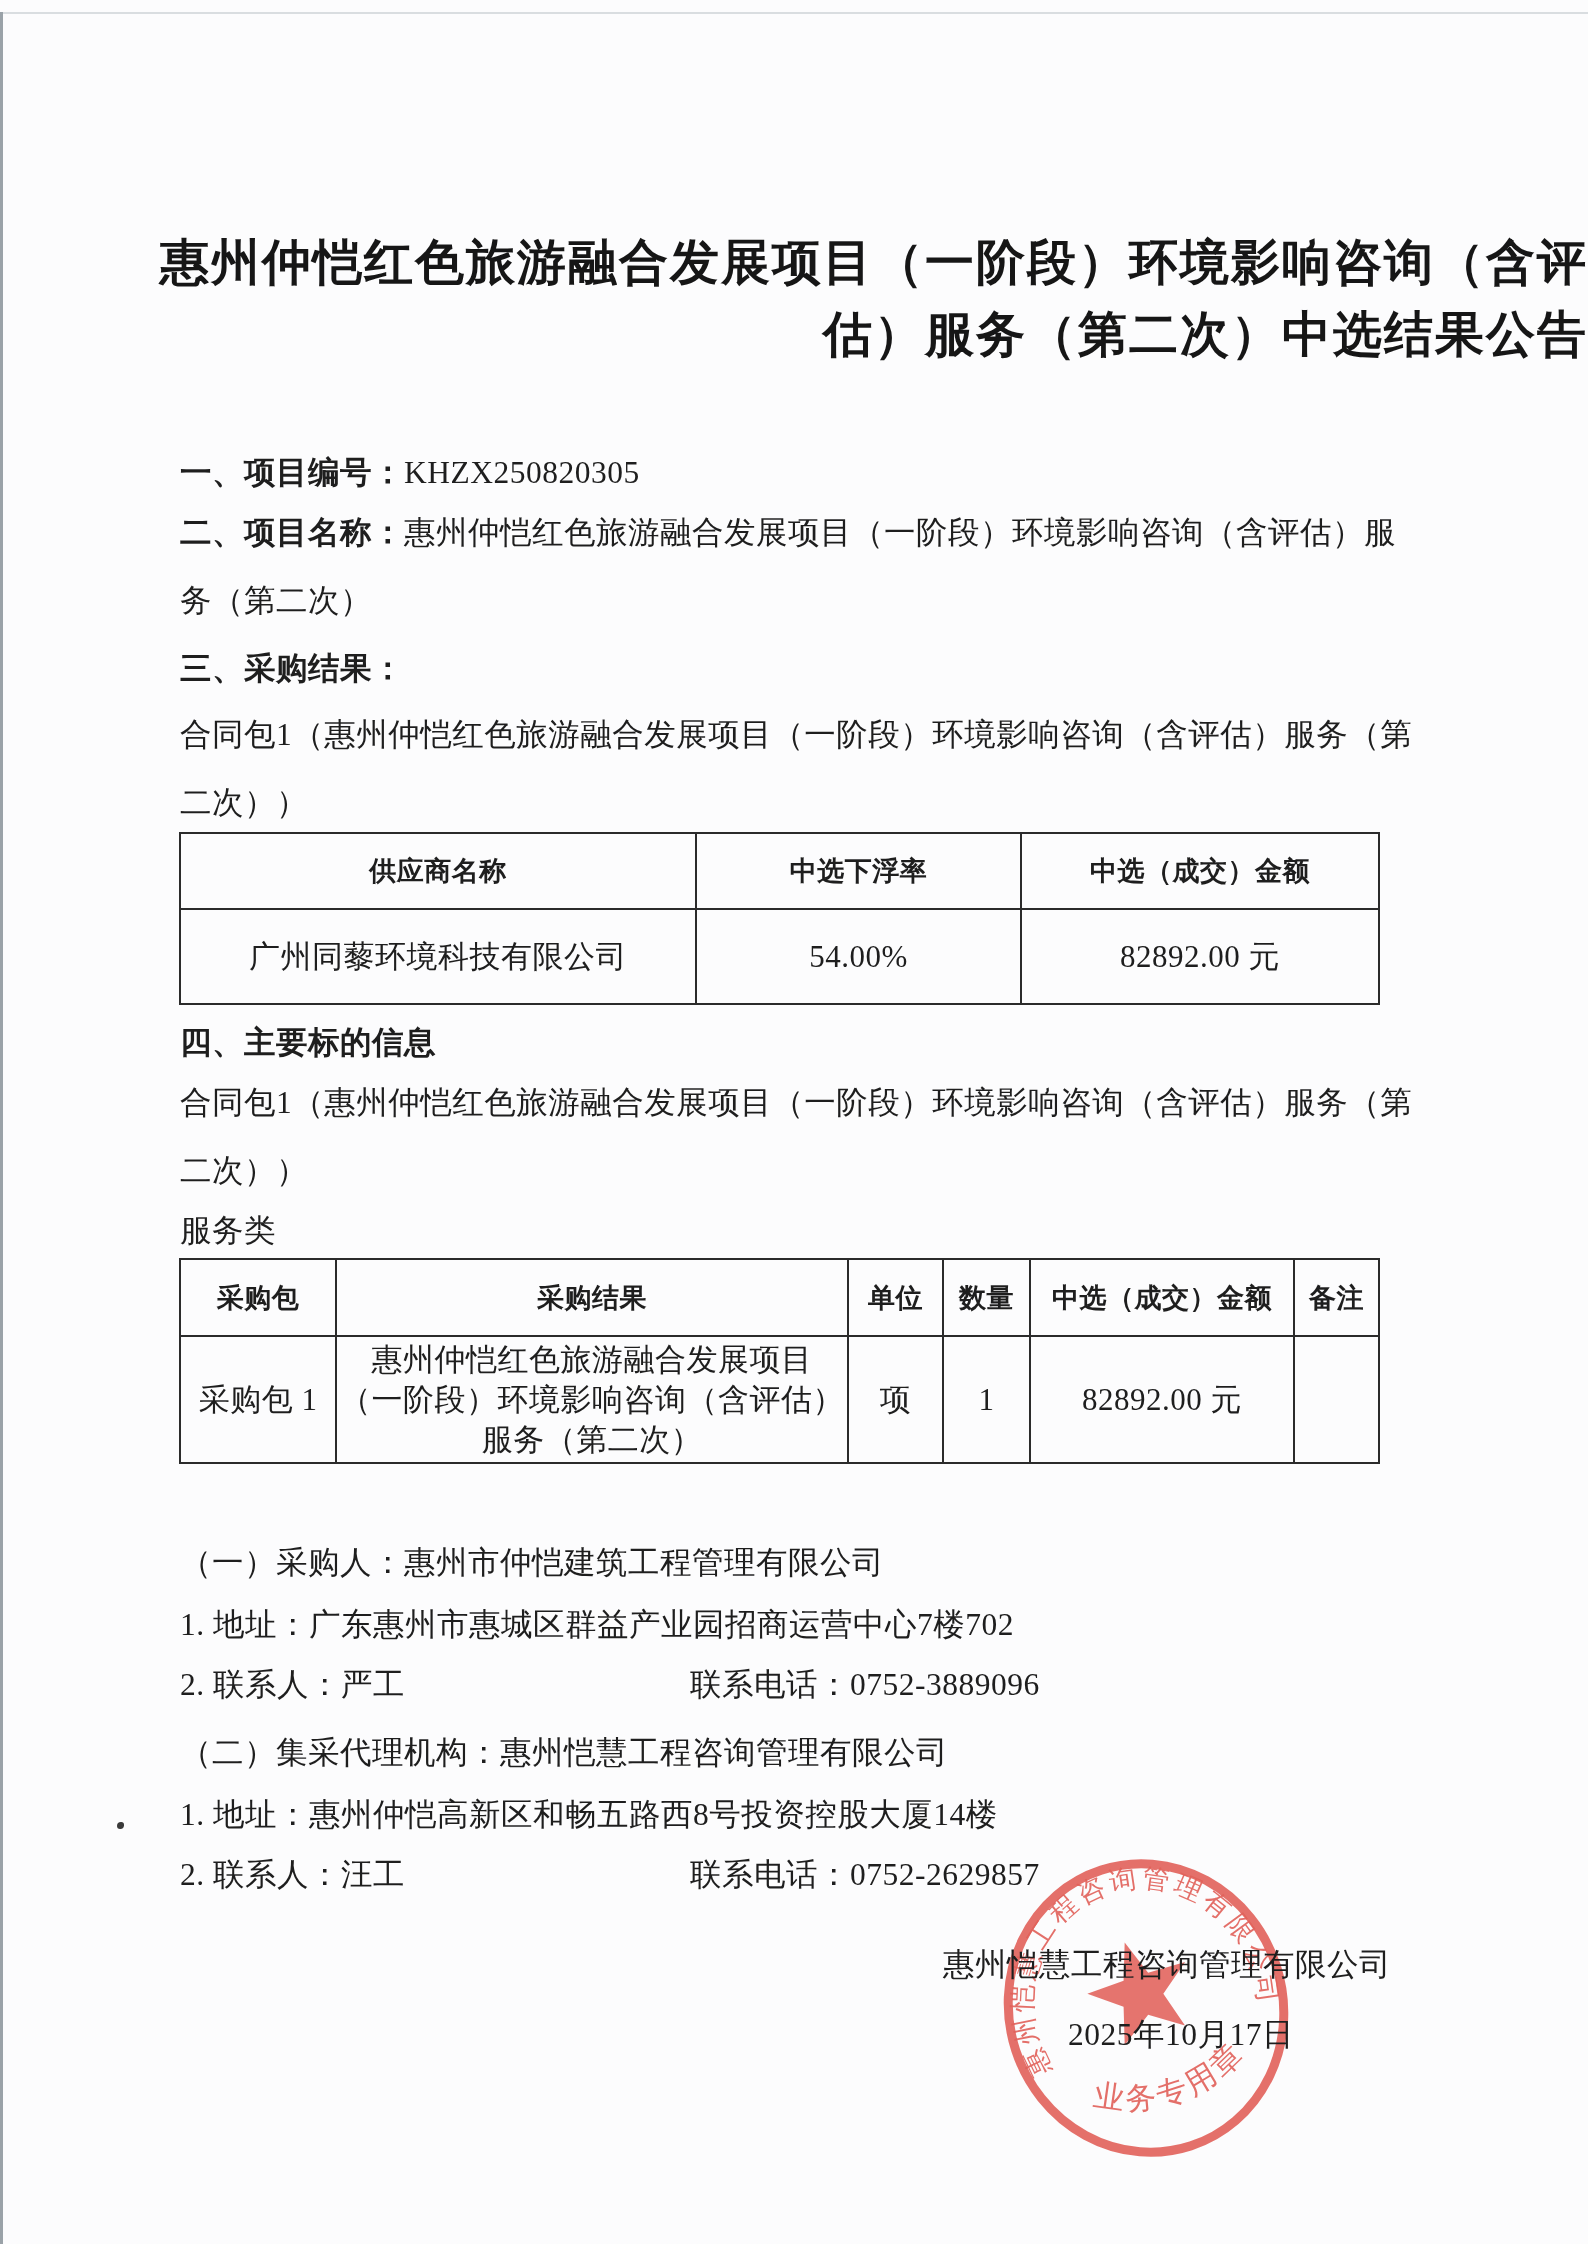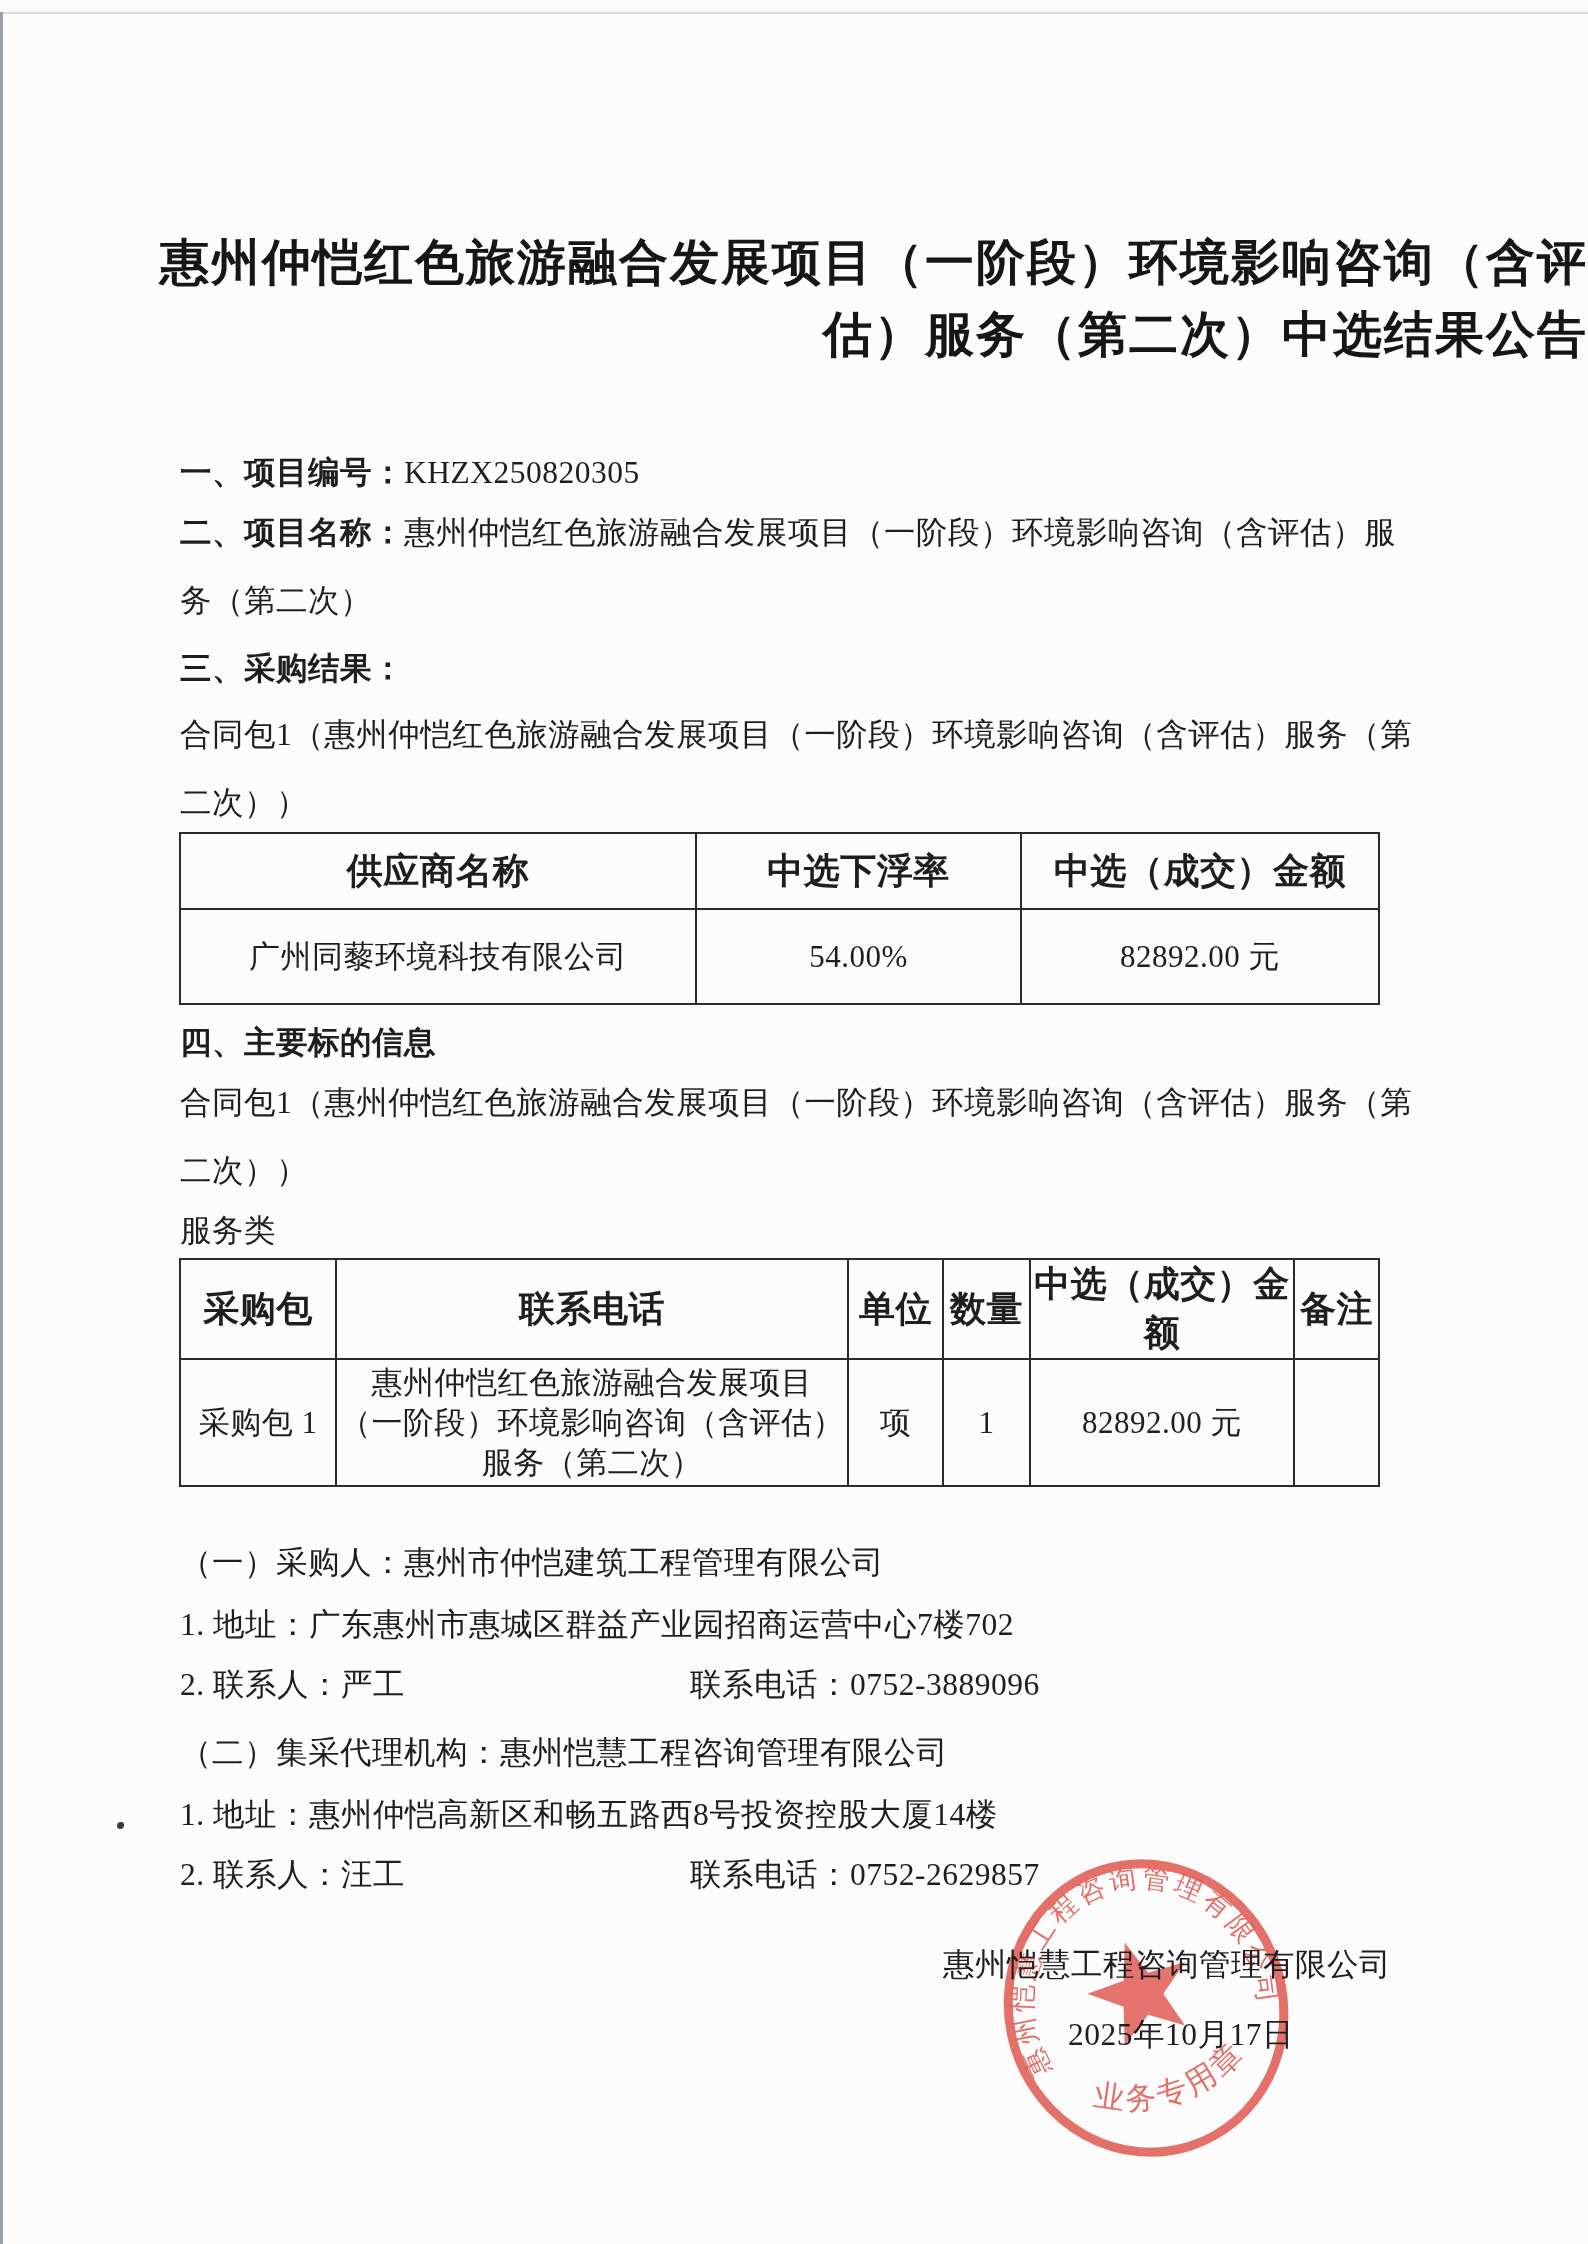--- a/index.html
+++ b/index.html
@@ -21,21 +21,21 @@
   .body-text{font-size:31.5px;letter-spacing:.5px;white-space:nowrap;}
   .title{
     left:0;width:1588px;text-align:right;
     font-family:"Liberation Sans","DejaVu Sans",sans-serif;
     font-weight:900;font-size:49px;letter-spacing:2px;
     color:#161616;white-space:nowrap;
   }
   table{border-collapse:collapse;table-layout:fixed;}
   td,th{border:2px solid #2b2b2b;text-align:center;vertical-align:middle;padding:0;}
   .tbl{position:absolute;left:179px;width:1199px;}
-  .tbl th{font-family:"Liberation Sans","DejaVu Sans",sans-serif;font-weight:700;font-size:36px;letter-spacing:.5px;}
+  .tbl th{font-family:"Liberation Sans","DejaVu Sans",sans-serif;font-weight:700;font-size:27px;letter-spacing:.5px;}
   .tbl td{font-size:31px;letter-spacing:.5px;}
   .t2-name{line-height:40px;}
   .phone{position:absolute;left:510px;top:0;white-space:nowrap;}
   .sig{font-size:31.5px;letter-spacing:.5px;white-space:nowrap;z-index:3;}
   .stamp-box{z-index:2;mix-blend-mode:multiply;opacity:.92;}
   .stamp-red{fill:#e2544c;}
 </style>
 </head>
 <body>
 
@@ -93,21 +93,21 @@
       <col style="width:156px">
         <col style="width:512px">
         <col style="width:95px">
       <col style="width:87px">
         <col style="width:264px">
         <col style="width:85px">
     </colgroup>
     <tbody>
         <tr style="height:77px">
       <th>采购包</th>
-      <th>联系电话</th>
+      <th>采购结果</th>
       <th>单位</th>
       <th>数量</th>
       <th>中选（成交）金额</th>
       <th>备注</th>
     </tr>
     <tr style="height:127px">
       <td>采购包 1</td>
       <td>
         <div class="t2-name">惠州仲恺红色旅游融合发展项目</div>
         <div class="t2-name">（一阶段）环境影响咨询（含评估）</div>

